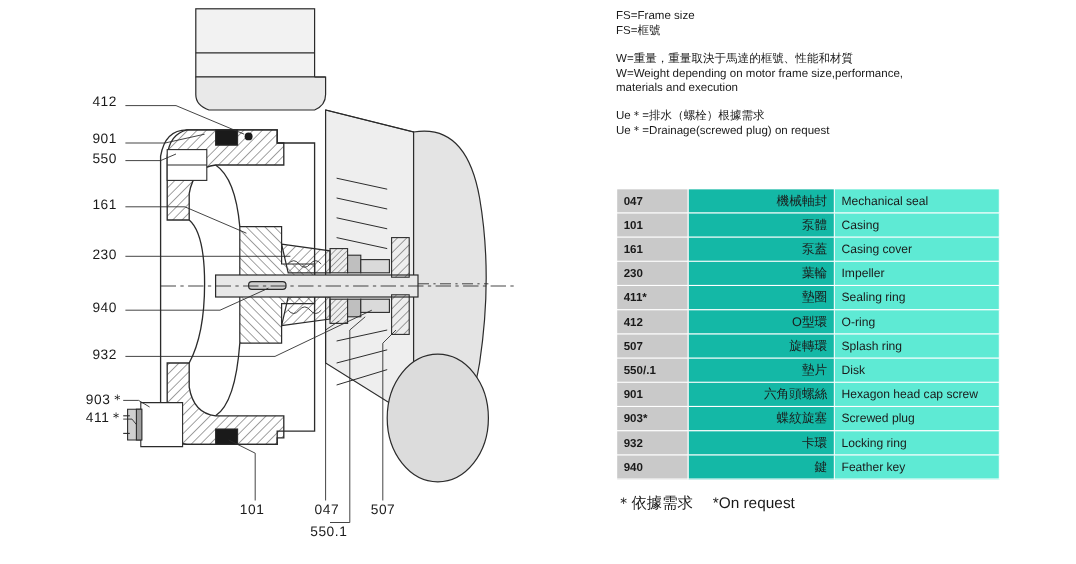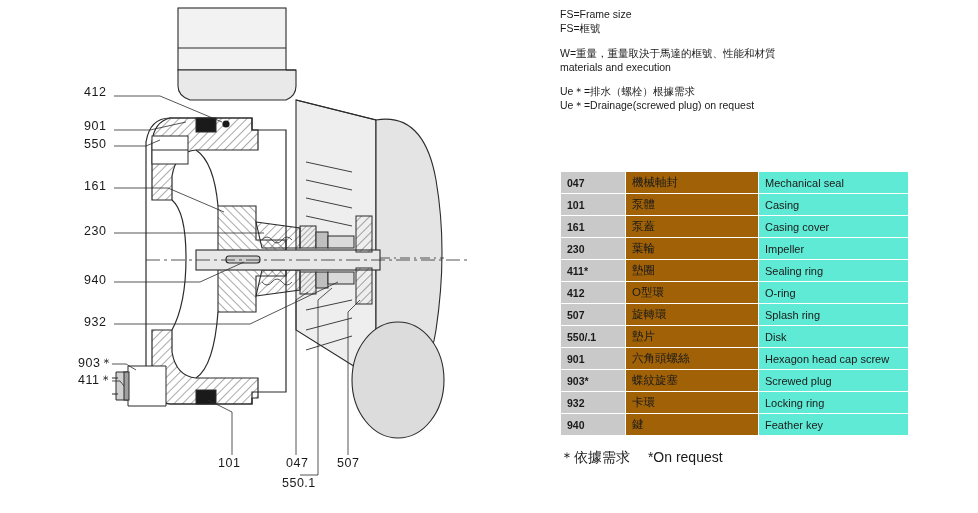--- a/index.html
+++ b/index.html
@@ -53,22 +53,23 @@
     background:#c9c9c9;
     white-space:nowrap;
   }
   .parts-table td.code{
     width:52px;
     font-weight:bold;
     font-size:10.5px;
   }
   .parts-table td.zh{
     width:120px;
-    background:#a16207;
+    background:#14b8a6;
     font-size:11.5px;
+    text-align:right;
   }
   .parts-table td.en{
     background:#5eead4;
     font-size:11px;
   }
   .footnote{
     position:absolute;
     left:560px;top:449px;
     font-size:14px;
   }
@@ -214,20 +215,21 @@
     <div class="leader-label" style="left:337px;top:456px;">507</div>
   </div>
 
   <div class="notes">
     <div class="note-block">
       <div class="note-line">FS=Frame size</div>
       <div class="note-line">FS=框號</div>
     </div>
     <div class="note-block">
       <div class="note-line">W=重量，重量取決于馬達的框號、性能和材質</div>
+      <div class="note-line">W=Weight depending on motor frame size,performance,</div>
       <div class="note-line">materials and execution</div>
     </div>
     <div class="note-block">
       <div class="note-line">Ue＊=排水（螺栓）根據需求</div>
       <div class="note-line">Ue＊=Drainage(screwed plug) on request</div>
     </div>
   </div>
 
   <table class="parts-table">
     <tbody>

